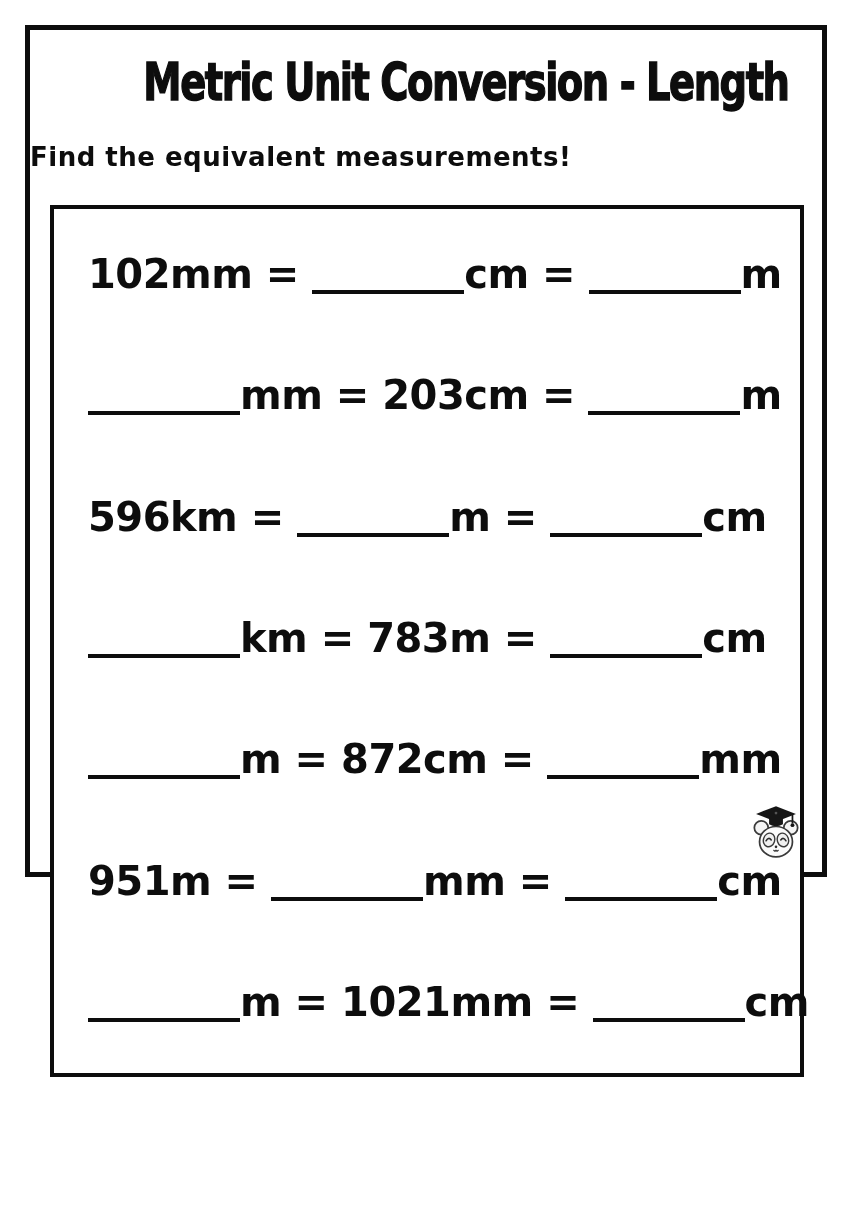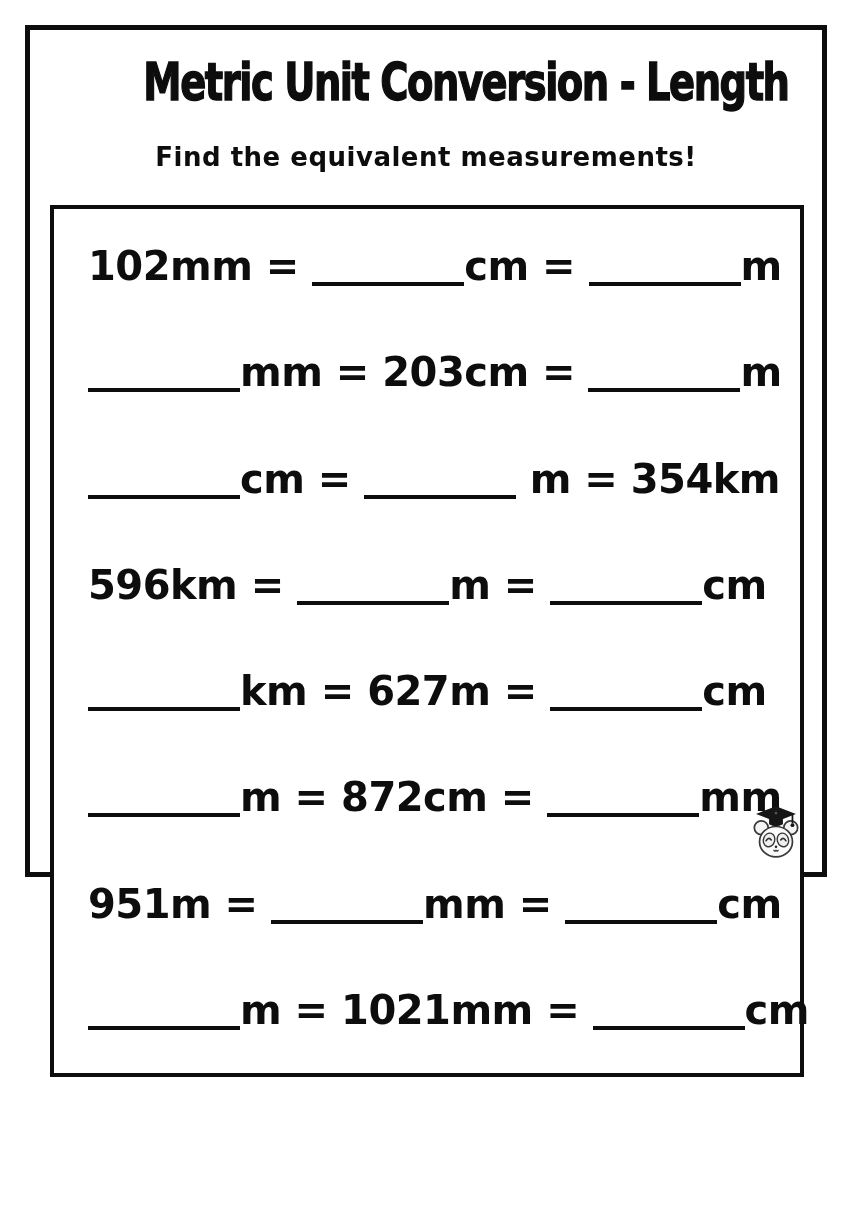--- a/index.html
+++ b/index.html
@@ -29,21 +29,21 @@
   .title-inner {
     display: inline-block;
     transform: scaleX(0.74);
     transform-origin: center;
     letter-spacing: -2px;
     -webkit-text-stroke: 1.5px #0d0d0d;
   }
   .subtitle {
     position: absolute;
     top: 112px; left: 0; right: 0;
-    text-align: center;
+    text-align: left;
     font-size: 26px;
     font-weight: bold;
     letter-spacing: 0.5px;
   }
   .problems-box {
     position: absolute;
     left: 20px; top: 175px;
     width: 754px; height: 872px;
     border: 4px solid #0d0d0d;
     background: #ffffff;
@@ -86,23 +86,22 @@
     <h1 class="title">
       <span class="title-inner">Metric Unit Conversion - Length</span>
     </h1>
 
     <div class="subtitle">Find the equivalent measurements!</div>
 
     <div class="problems-box">
       <div class="problems-list">
           <div class="problem-row"><span class="ptext">102mm = </span><span class="blank"></span><span class="ptext">cm = </span><span class="blank"></span><span class="ptext">m</span></div>
           <div class="problem-row"><span class="blank"></span><span class="ptext">mm = 203cm = </span><span class="blank"></span><span class="ptext">m</span></div>
-          <div class="problem-row"><span class="blank"></span><span class="ptext">cm = </span><span class="blank"></span><span class="ptext"> m = 354km</span></div>
           <div class="problem-row"><span class="ptext">596km = </span><span class="blank"></span><span class="ptext">m = </span><span class="blank"></span><span class="ptext">cm</span></div>
-          <div class="problem-row"><span class="blank"></span><span class="ptext">km = 627m = </span><span class="blank"></span><span class="ptext">cm</span></div>
+          <div class="problem-row"><span class="blank"></span><span class="ptext">km = 783m = </span><span class="blank"></span><span class="ptext">cm</span></div>
           <div class="problem-row"><span class="blank"></span><span class="ptext">m = 872cm = </span><span class="blank"></span><span class="ptext">mm</span></div>
           <div class="problem-row"><span class="ptext">951m = </span><span class="blank"></span><span class="ptext">mm = </span><span class="blank"></span><span class="ptext">cm</span></div>
           <div class="problem-row"><span class="blank"></span><span class="ptext">m = 1021mm = </span><span class="blank"></span><span class="ptext">cm</span></div>
         </div>
     </div>
 
     <div class="logo">
       <svg viewBox="0 0 60 66" xmlns="http://www.w3.org/2000/svg">
 
         <circle cx="13" cy="27" r="8" fill="#f4f4f4" stroke="#3a3a3a" stroke-width="2"></circle>

